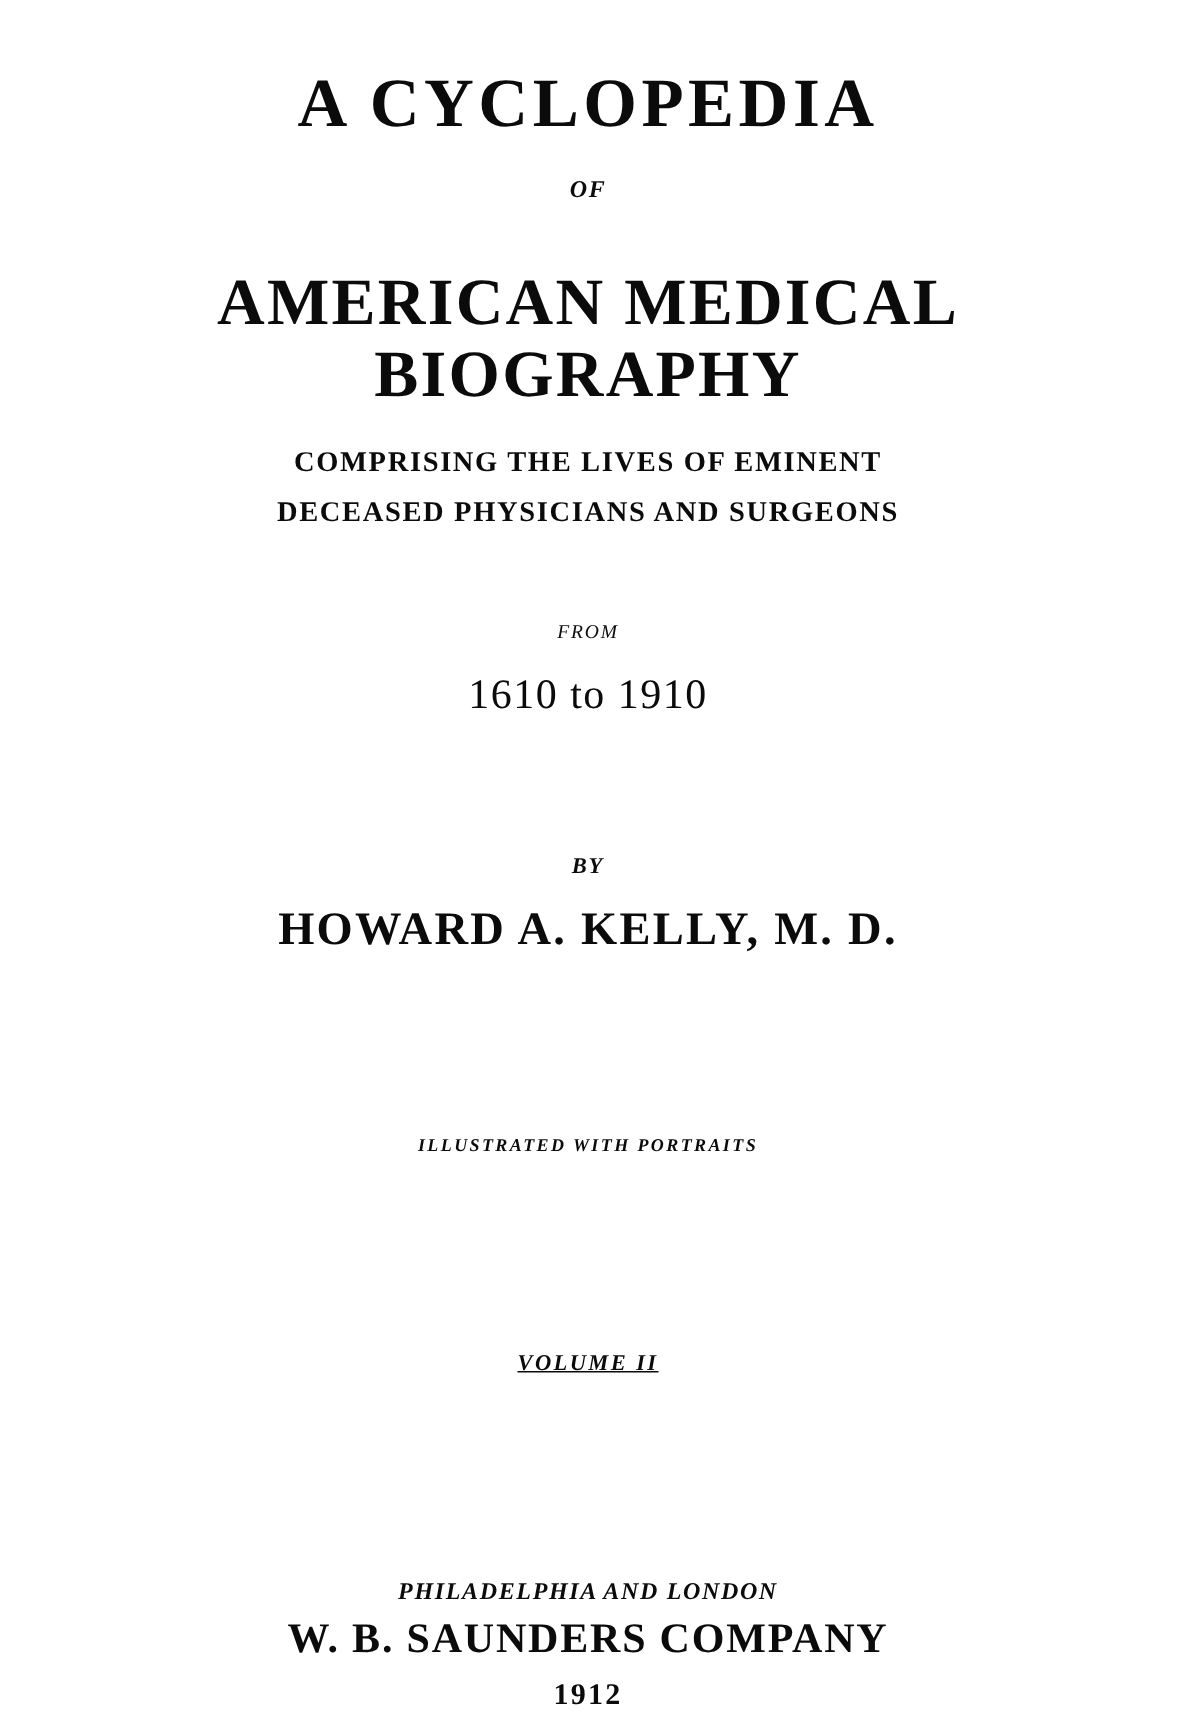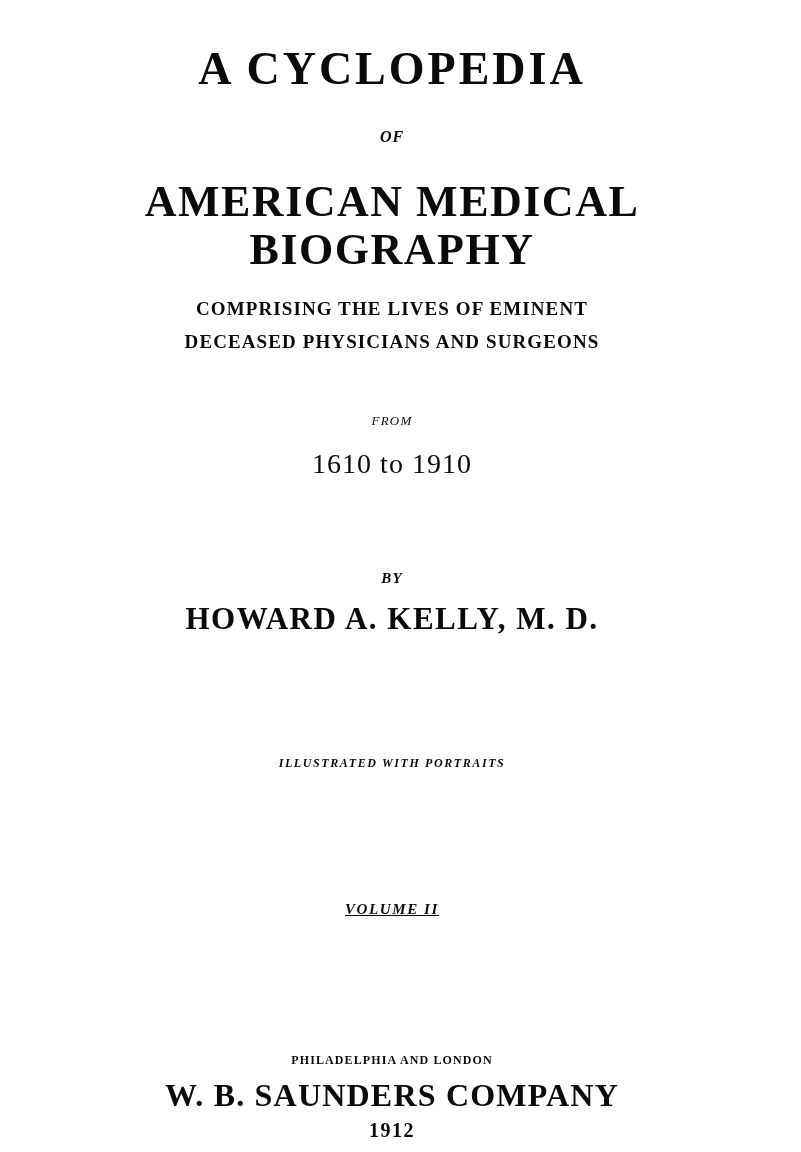--- a/index.html
+++ b/index.html
@@ -30,21 +30,21 @@
     top: 44px;
     font-size: 46px;
     font-weight: bold;
     letter-spacing: 3px;
     font-family: "Liberation Serif", serif;
     line-height: 1.1;
   }
   .title-of {
     position: absolute;
     left: 0; right: 0;
-    top: 128px;
+    top: 118px;
     font-size: 16px;
     font-weight: bold;
     font-style: italic;
     letter-spacing: 1px;
   }
   .title-main-2 {
     position: absolute;
     left: 0; right: 0;
     top: 178px;
     font-size: 44px;
@@ -118,30 +118,31 @@
     font-weight: bold;
     font-style: italic;
     letter-spacing: 1.6px;
     text-decoration: underline;
   }
 
   .imprint-city {
     position: absolute;
     left: 0; right: 0;
     top: 1053px;
-    font-size: 12px;
+    font-size: 16px;
     font-weight: bold;
+    font-style: italic;
     letter-spacing: 1.1px;
     text-align: center;
   }
   .publisher {
     position: absolute;
     left: 0; right: 0;
     top: 1077px;
-    font-size: 32px;
+    font-size: 28px;
     font-weight: bold;
     letter-spacing: 1.2px;
   }
   .year {
     position: absolute;
     left: 0; right: 0;
     top: 1119px;
     font-size: 20px;
     font-weight: bold;
     letter-spacing: 1.5px;

